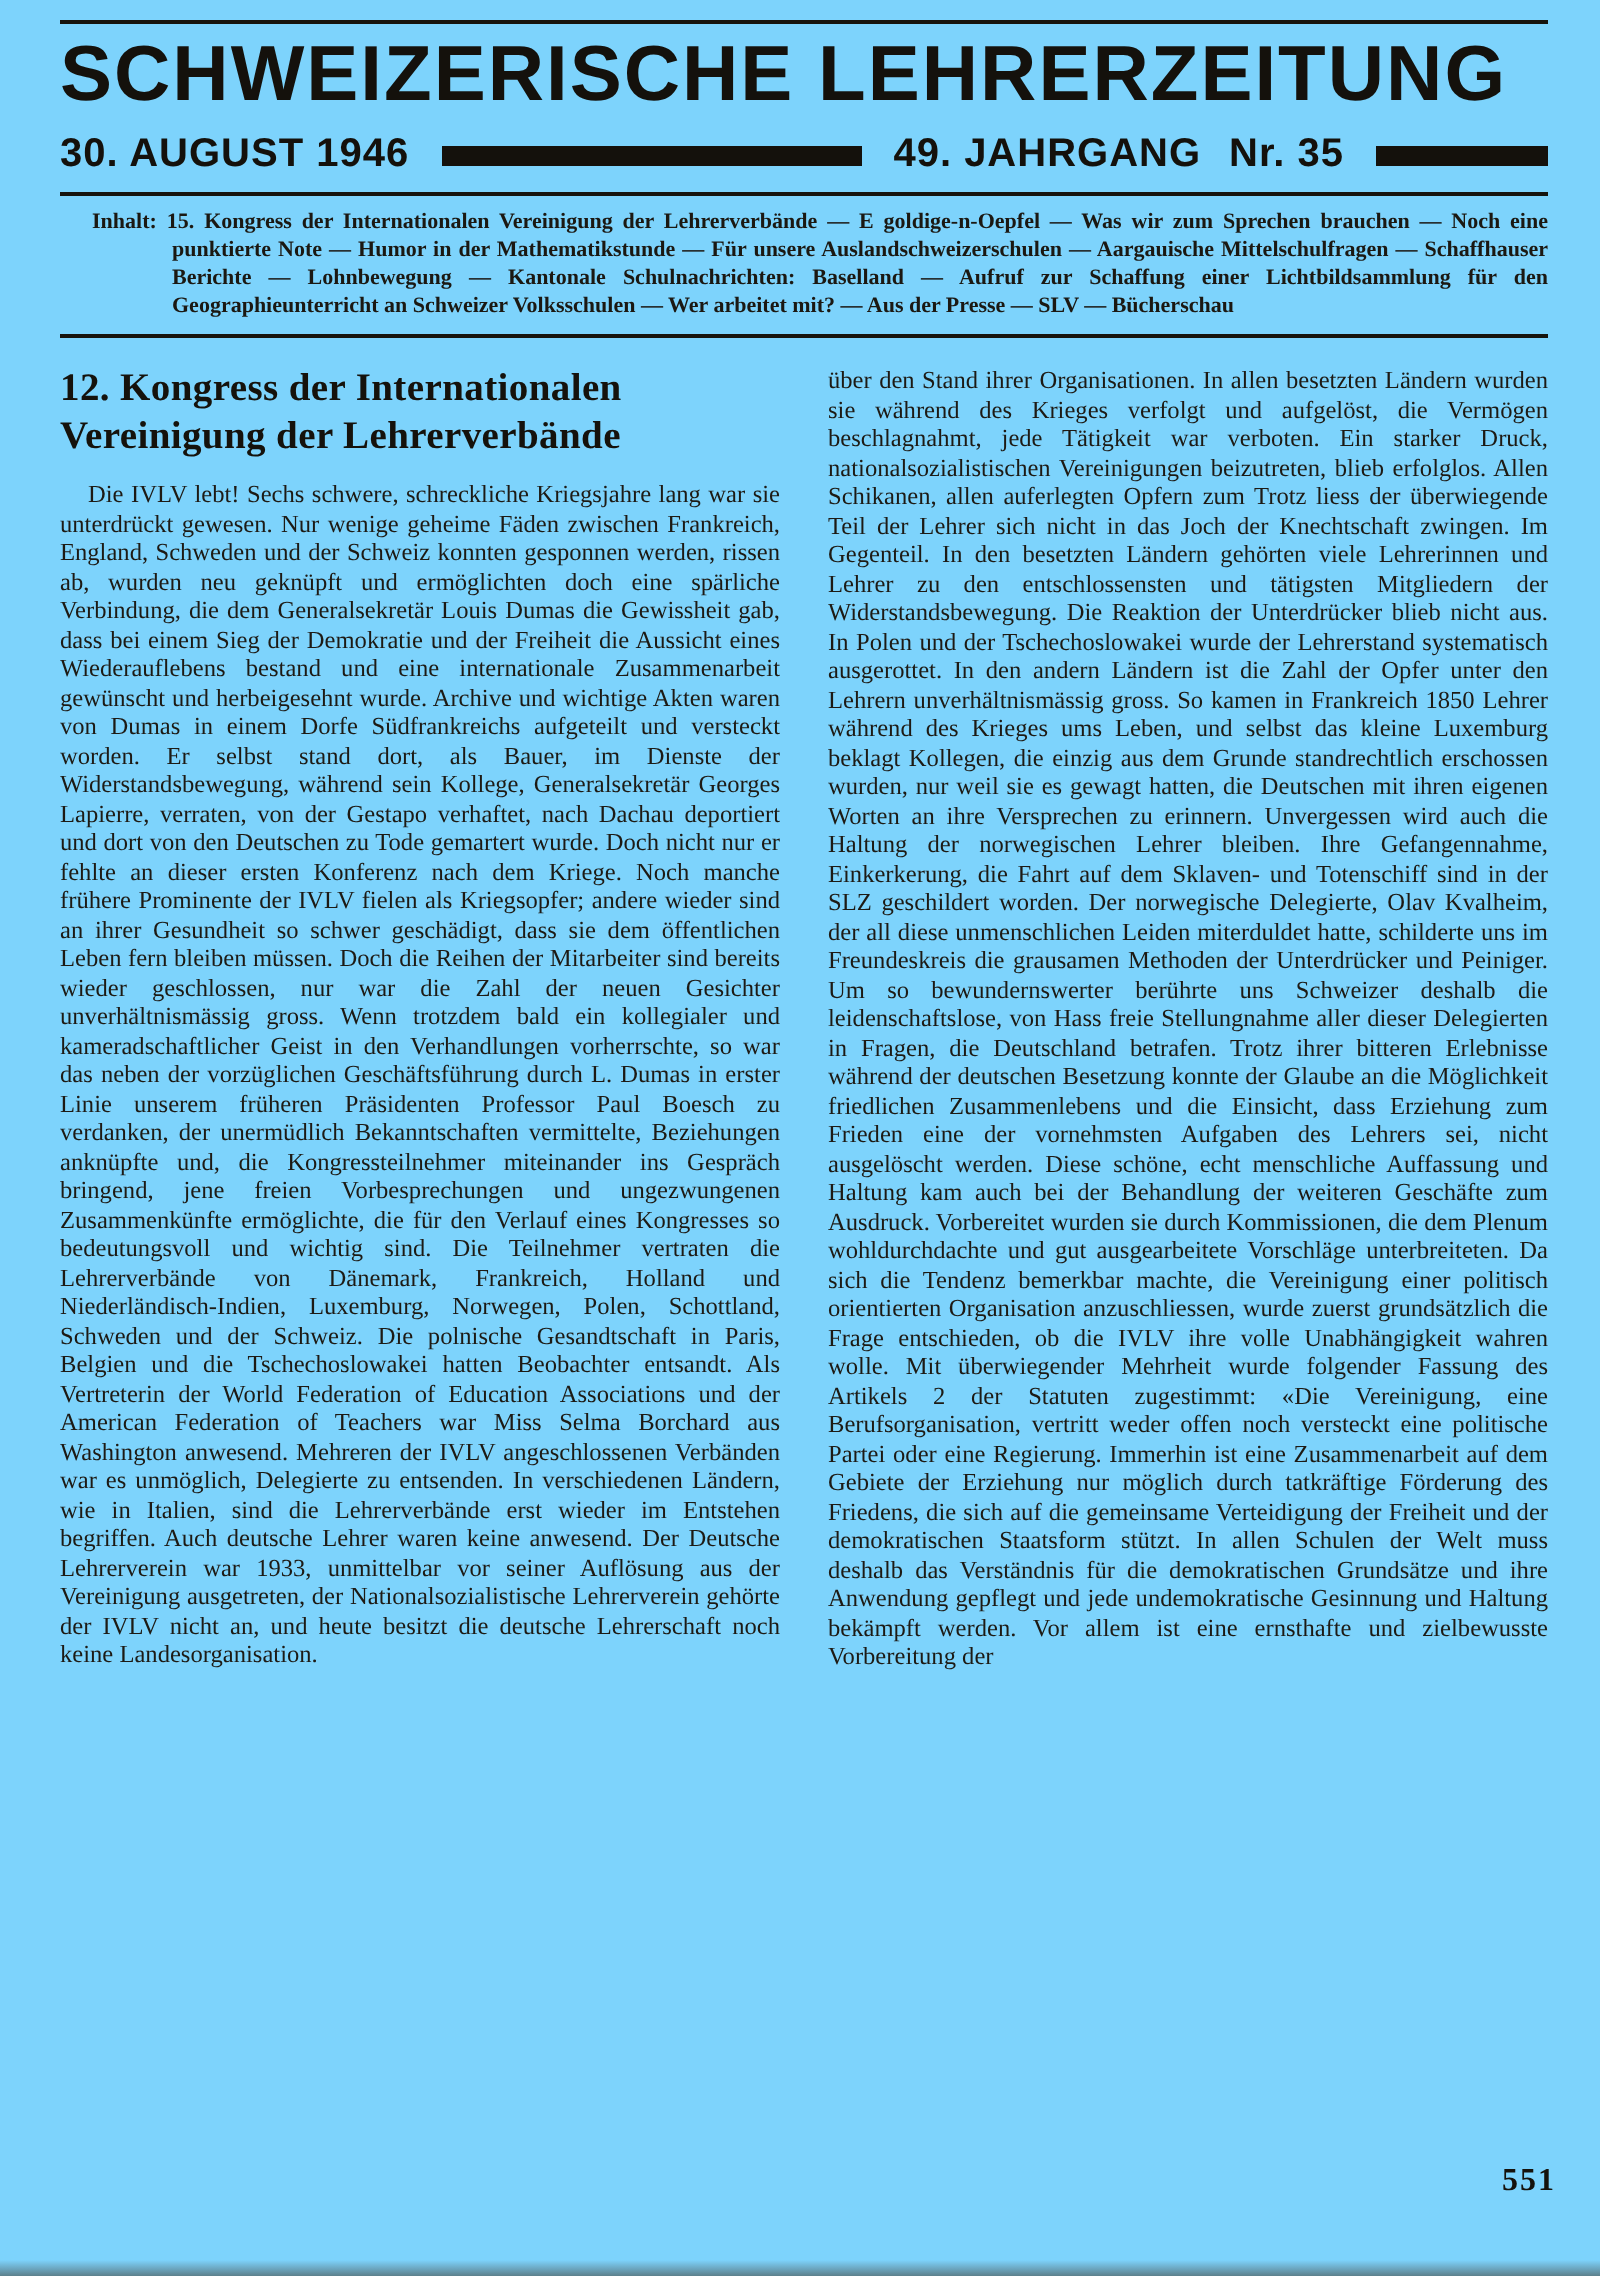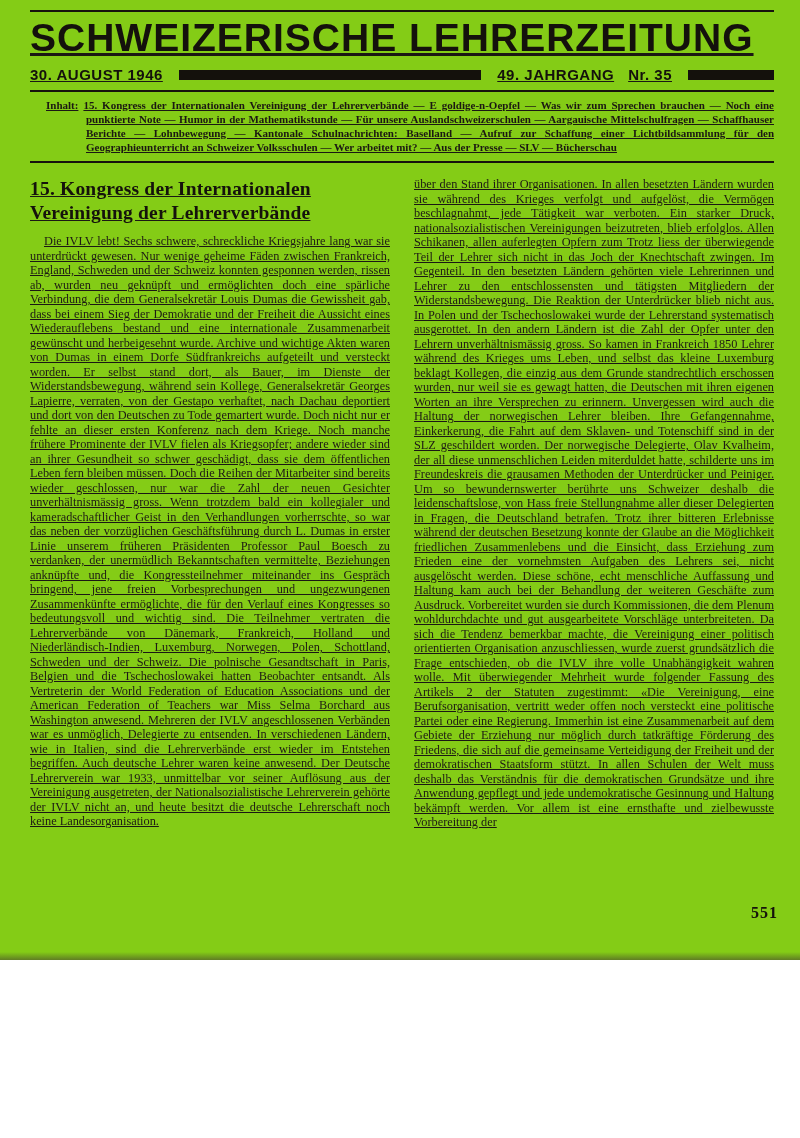--- a/index.html
+++ b/index.html
@@ -2,26 +2,25 @@
 <html lang="de"><head>
   <meta charset="utf-8">
   <style>
     * { margin: 0; padding: 0; box-sizing: border-box; }
     html, body { width: 800px; }
     body { font-family: "Liberation Serif", serif; }
 
     .page {
       position: relative;
       width: 800px;
-      height: 960px;
-      background: #84cc16;
+      height: 1138px;
+      background: #7dd3fc;
       color: #1b1813;
       padding: 8px 26px 0 30px;
       overflow: hidden;
-      text-decoration: underline;
     }
 
     .top-rule {
       height: 2px;
       background: #16130d;
       margin-top: 2px;
     }
 
     .masthead {
       margin-top: 5px;
@@ -33,21 +32,21 @@
       color: #14110c;
       white-space: nowrap;
     }
 
     .issue-line {
       display: flex;
       align-items: center;
       margin-top: 7px;
       font-family: "Liberation Sans", sans-serif;
       font-weight: bold;
-      font-size: 15px;
+      font-size: 20px;
       color: #14110c;
     }
     .issue-date { letter-spacing: 0.5px; }
     .bar-mid {
       flex: 1 1 auto;
       height: 10px;
       background: #14110c;
       margin: 0 16px;
     }
     .issue-volume { letter-spacing: 0.5px; }
@@ -152,21 +151,21 @@
 
   <div class="inhalt">
     <span class="inhalt-label">Inhalt:</span><span>15. Kongress der Internationalen Vereinigung der Lehrerverbände — E goldige-n-Oepfel — Was wir zum Sprechen brauchen — Noch eine punktierte Note — Humor in der Mathematikstunde — Für unsere Auslandschweizerschulen — Aargauische Mittelschulfragen — Schaffhauser Berichte — Lohnbewegung — Kantonale Schulnachrichten: Baselland — Aufruf zur Schaffung einer Lichtbildsammlung für den Geographieunterricht an Schweizer Volksschulen — Wer arbeitet mit? — Aus der Presse — SLV — Bücherschau</span>
   </div>
 
   <div class="thick-rule"></div>
 
   <div class="columns">
 
     <div class="col">
-      <h2 class="article-title">15. Kongress der Internationalen Vereinigung der Lehrerverbände</h2>
+      <h2 class="article-title">12. Kongress der Internationalen Vereinigung der Lehrerverbände</h2>
       <p>Die IVLV lebt! Sechs schwere, schreckliche Kriegsjahre lang war sie unterdrückt gewesen. Nur wenige geheime Fäden zwischen Frankreich, England, Schweden und der Schweiz konnten gesponnen werden, rissen ab, wurden neu geknüpft und ermöglichten doch eine spärliche Verbindung, die dem Generalsekretär Louis Dumas die Gewissheit gab, dass bei einem Sieg der Demokratie und der Freiheit die Aussicht eines Wiederauflebens bestand und eine internationale Zusammenarbeit gewünscht und herbeigesehnt wurde. Archive und wichtige Akten waren von Dumas in einem Dorfe Südfrankreichs aufgeteilt und versteckt worden. Er selbst stand dort, als Bauer, im Dienste der Widerstandsbewegung, während sein Kollege, Generalsekretär Georges Lapierre, verraten, von der Gestapo verhaftet, nach Dachau deportiert und dort von den Deutschen zu Tode gemartert wurde. Doch nicht nur er fehlte an dieser ersten Konferenz nach dem Kriege. Noch manche frühere Prominente der IVLV fielen als Kriegsopfer; andere wieder sind an ihrer Gesundheit so schwer geschädigt, dass sie dem öffentlichen Leben fern bleiben müssen. Doch die Reihen der Mitarbeiter sind bereits wieder geschlossen, nur war die Zahl der neuen Gesichter unverhältnismässig gross. Wenn trotzdem bald ein kollegialer und kameradschaftlicher Geist in den Verhandlungen vorherrschte, so war das neben der vorzüglichen Geschäftsführung durch L. Dumas in erster Linie unserem früheren Präsidenten Professor Paul Boesch zu verdanken, der unermüdlich Bekanntschaften vermittelte, Beziehungen anknüpfte und, die Kongressteilnehmer miteinander ins Gespräch bringend, jene freien Vorbesprechungen und ungezwungenen Zusammenkünfte ermöglichte, die für den Verlauf eines Kongresses so bedeutungsvoll und wichtig sind. Die Teilnehmer vertraten die Lehrerverbände von Dänemark, Frankreich, Holland und Niederländisch-Indien, Luxemburg, Norwegen, Polen, Schottland, Schweden und der Schweiz. Die polnische Gesandtschaft in Paris, Belgien und die Tschechoslowakei hatten Beobachter entsandt. Als Vertreterin der World Federation of Education Associations und der American Federation of Teachers war Miss Selma Borchard aus Washington anwesend. Mehreren der IVLV angeschlossenen Verbänden war es unmöglich, Delegierte zu entsenden. In verschiedenen Ländern, wie in Italien, sind die Lehrerverbände erst wieder im Entstehen begriffen. Auch deutsche Lehrer waren keine anwesend. Der Deutsche Lehrerverein war 1933, unmittelbar vor seiner Auflösung aus der Vereinigung ausgetreten, der Nationalsozialistische Lehrerverein gehörte der IVLV nicht an, und heute besitzt die deutsche Lehrerschaft noch keine Landesorganisation.</p>
     </div>
 
     <div class="col">
       <p class="no-indent">über den Stand ihrer Organisationen. In allen besetzten Ländern wurden sie während des Krieges verfolgt und aufgelöst, die Vermögen beschlagnahmt, jede Tätigkeit war verboten. Ein starker Druck, nationalsozialistischen Vereinigungen beizutreten, blieb erfolglos. Allen Schikanen, allen auferlegten Opfern zum Trotz liess der überwiegende Teil der Lehrer sich nicht in das Joch der Knechtschaft zwingen. Im Gegenteil. In den besetzten Ländern gehörten viele Lehrerinnen und Lehrer zu den entschlossensten und tätigsten Mitgliedern der Widerstandsbewegung. Die Reaktion der Unterdrücker blieb nicht aus. In Polen und der Tschechoslowakei wurde der Lehrerstand systematisch ausgerottet. In den andern Ländern ist die Zahl der Opfer unter den Lehrern unverhältnismässig gross. So kamen in Frankreich 1850 Lehrer während des Krieges ums Leben, und selbst das kleine Luxemburg beklagt Kollegen, die einzig aus dem Grunde standrechtlich erschossen wurden, nur weil sie es gewagt hatten, die Deutschen mit ihren eigenen Worten an ihre Versprechen zu erinnern. Unvergessen wird auch die Haltung der norwegischen Lehrer bleiben. Ihre Gefangennahme, Einkerkerung, die Fahrt auf dem Sklaven- und Totenschiff sind in der SLZ geschildert worden. Der norwegische Delegierte, Olav Kvalheim, der all diese unmenschlichen Leiden miterduldet hatte, schilderte uns im Freundeskreis die grausamen Methoden der Unterdrücker und Peiniger. Um so bewundernswerter berührte uns Schweizer deshalb die leidenschaftslose, von Hass freie Stellungnahme aller dieser Delegierten in Fragen, die Deutschland betrafen. Trotz ihrer bitteren Erlebnisse während der deutschen Besetzung konnte der Glaube an die Möglichkeit friedlichen Zusammenlebens und die Einsicht, dass Erziehung zum Frieden eine der vornehmsten Aufgaben des Lehrers sei, nicht ausgelöscht werden. Diese schöne, echt menschliche Auffassung und Haltung kam auch bei der Behandlung der weiteren Geschäfte zum Ausdruck. Vorbereitet wurden sie durch Kommissionen, die dem Plenum wohldurchdachte und gut ausgearbeitete Vorschläge unterbreiteten. Da sich die Tendenz bemerkbar machte, die Vereinigung einer politisch orientierten Organisation anzuschliessen, wurde zuerst grundsätzlich die Frage entschieden, ob die IVLV ihre volle Unabhängigkeit wahren wolle. Mit überwiegender Mehrheit wurde folgender Fassung des Artikels 2 der Statuten zugestimmt: «Die Vereinigung, eine Berufsorganisation, vertritt weder offen noch versteckt eine politische Partei oder eine Regierung. Immerhin ist eine Zusammenarbeit auf dem Gebiete der Erziehung nur möglich durch tatkräftige Förderung des Friedens, die sich auf die gemeinsame Verteidigung der Freiheit und der demokratischen Staatsform stützt. In allen Schulen der Welt muss deshalb das Verständnis für die demokratischen Grundsätze und ihre Anwendung gepflegt und jede undemokratische Gesinnung und Haltung bekämpft werden. Vor allem ist eine ernsthafte und zielbewusste Vorbereitung der</p>
     </div>
 
   </div>
 
   <div class="page-number">551</div>

